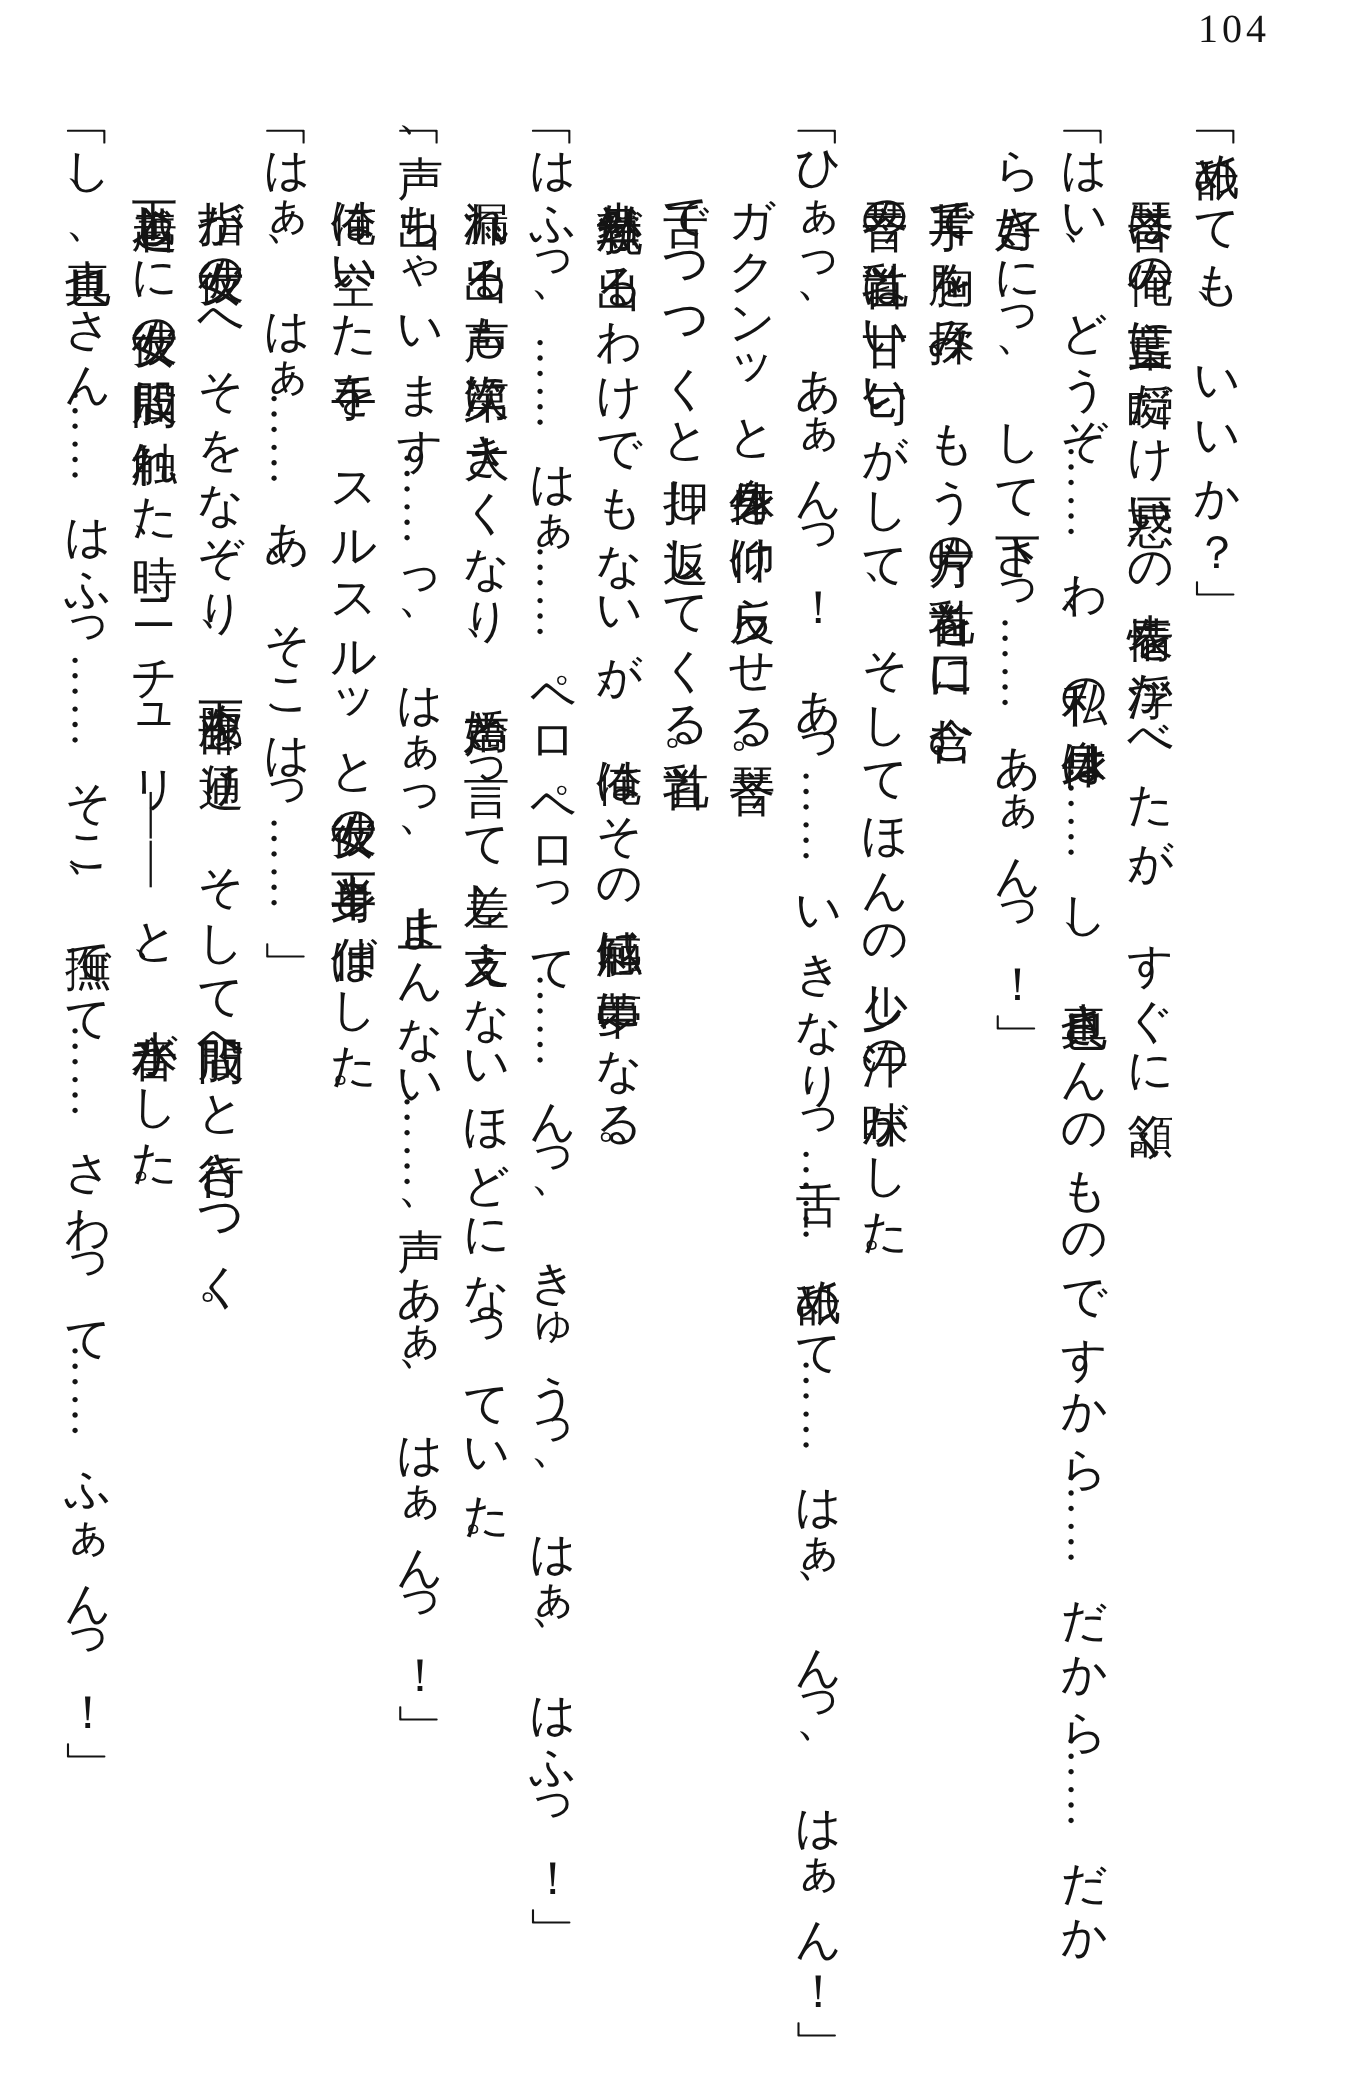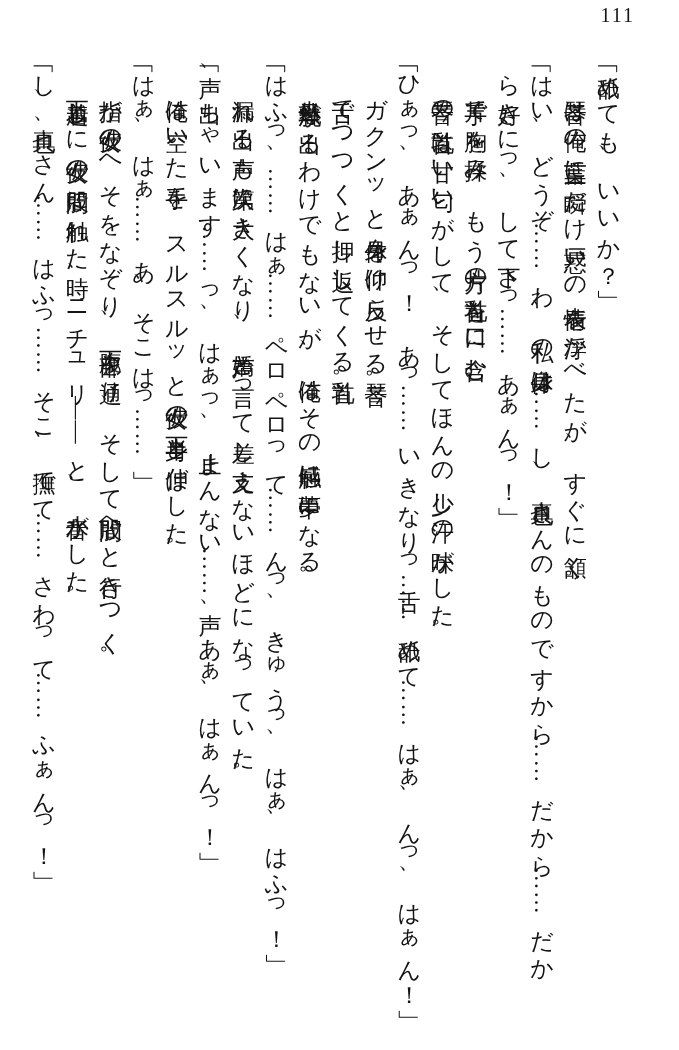--- a/index.html
+++ b/index.html
@@ -41,21 +41,21 @@
     margin: 0;
     padding: 0;
     white-space: nowrap;      
     text-align: start;
   }
 </style>
 </head>
 <body>
 
 <div class="page">
-  <div class="page-number">111</div>
+  <div class="page-number">104</div>
 
   <div class="text-block">
       <p class="line">「舐めても、いいか？」</p>
       <p class="line">　琴音は俺の言葉に一瞬だけ戸惑いの表情を浮かべたが、すぐに頷く。</p>
       <p class="line">「はい、どうぞ……わ、私の身体は……し、真也さんのものですから……だから……だか</p>
       <p class="line">ら好きにっ、して下さっ……あぁんっ！」</p>
       <p class="line">　片手で胸を揉み、もう片方の乳首を口に含む。</p>
       <p class="line">　琴音の乳首は甘い匂いがして、そしてほんの少し汗の味がした。</p>
       <p class="line">「ひぁっ、あぁんっ！　あっ……いきなりっ舌……舐めて……はぁ、んっ、はぁん！」</p>
       <p class="line">　ガクンッと身体を仰け反らせる琴音。</p>

